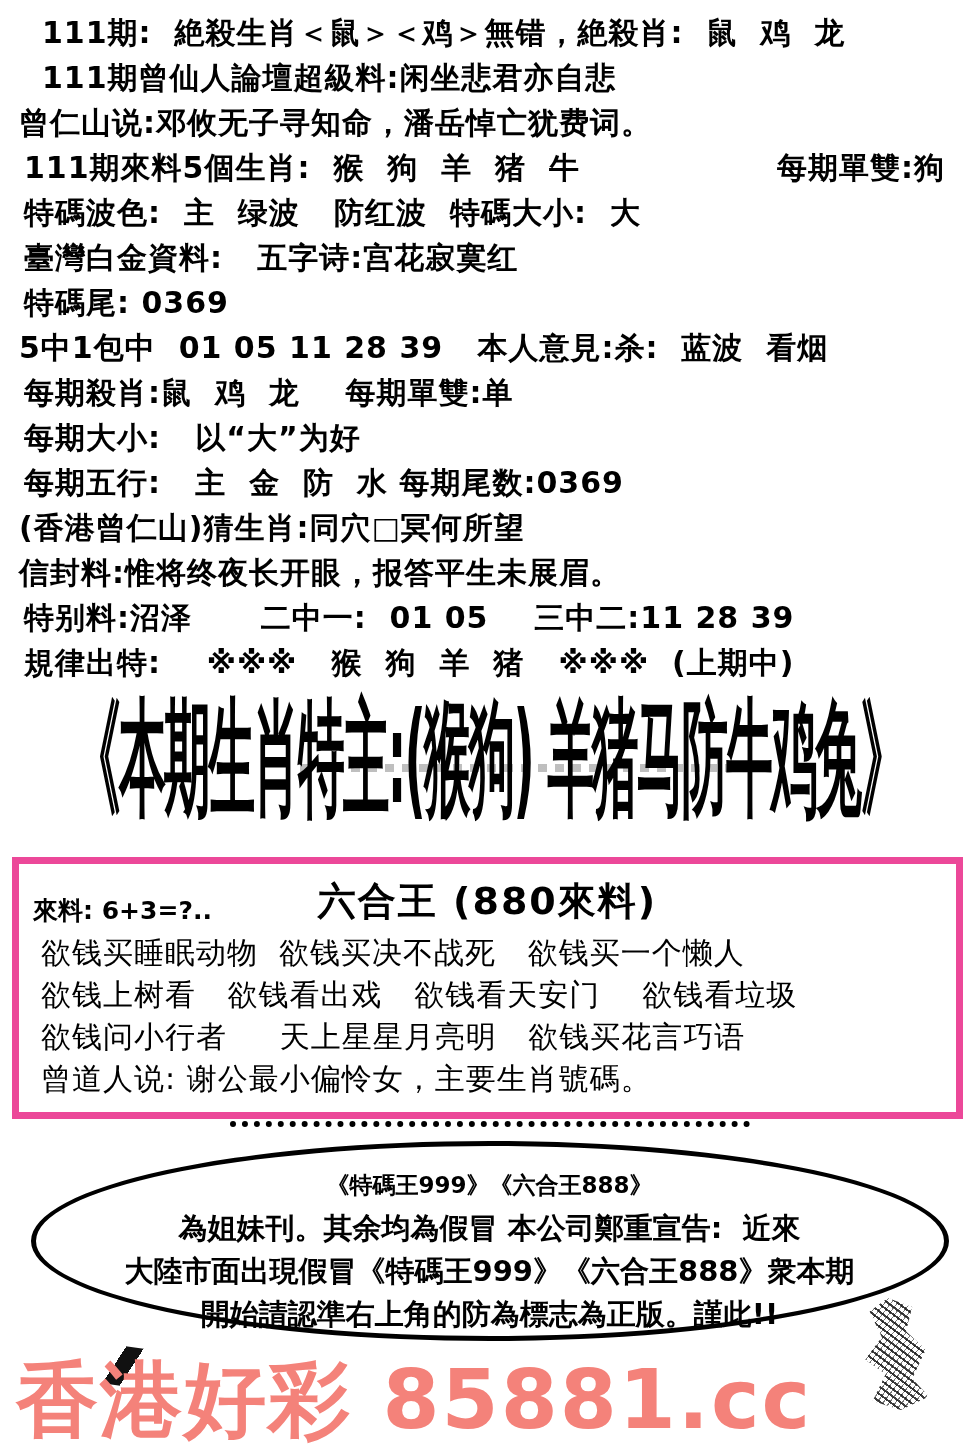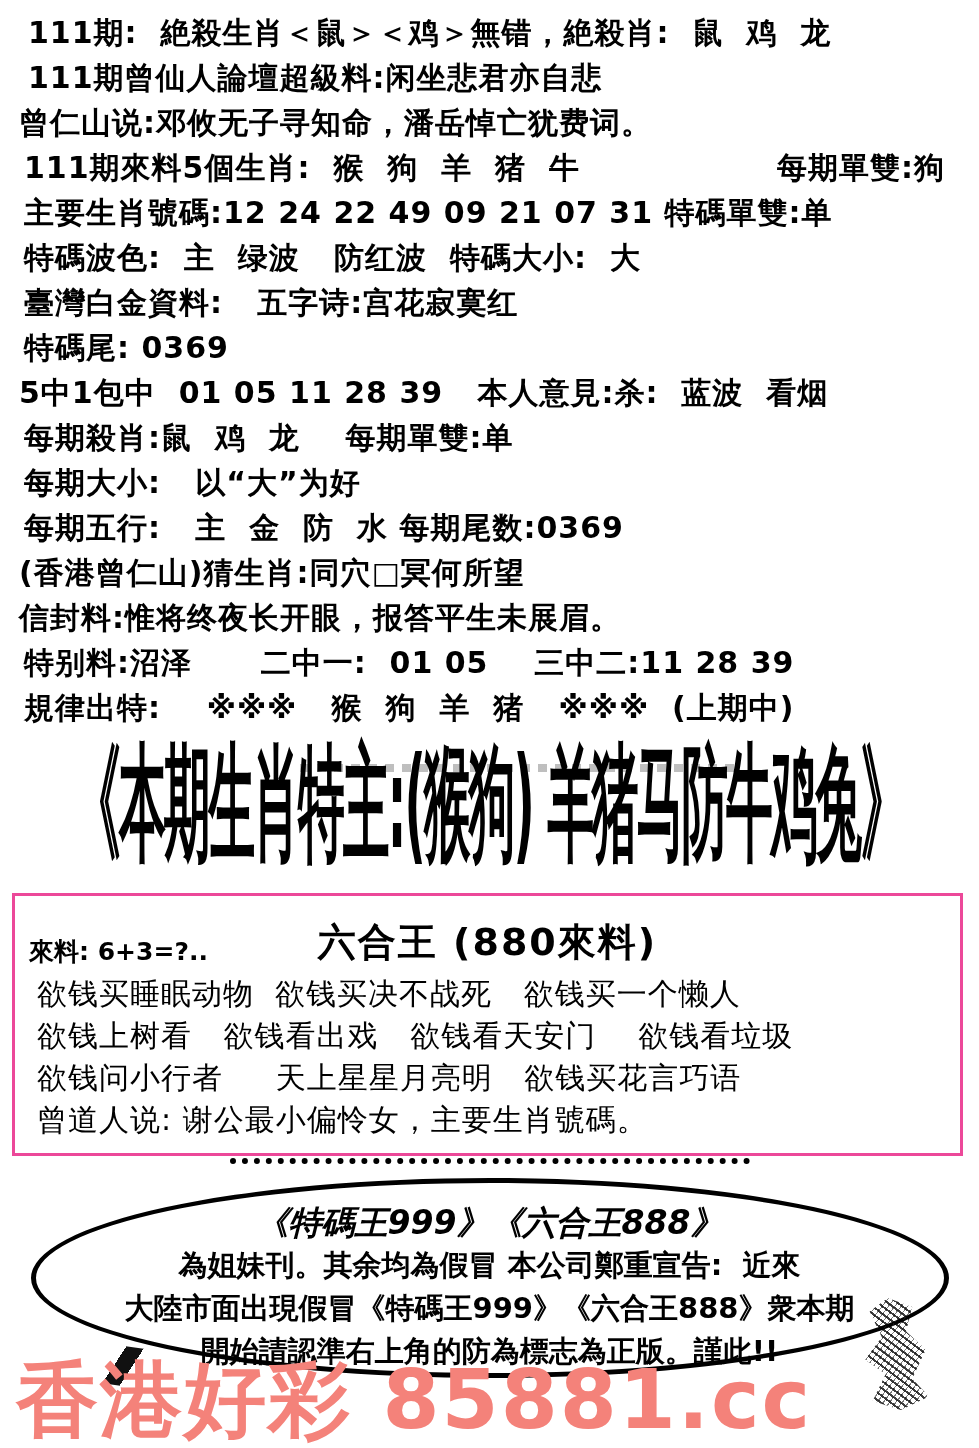--- a/index.html
+++ b/index.html
@@ -12,44 +12,44 @@
     font-family:"DejaVu Sans", sans-serif;
     color:#000;
   }
   
   .report { padding-top:10px; }
   .report-line {
     font-size:30px; font-weight:700; line-height:45px;
     white-space:pre-wrap; padding-left:24px;
     letter-spacing:1px;
   }
-  .report-line.ind1 { padding-left:28px; }
+  .report-line.ind1 { padding-left:42px; }
   .report-line.ind0 { padding-left:19px; }
   .report-line.flexrow { display:flex; justify-content:space-between; padding-right:34px; }
   
   .noise1 {
     position:absolute; left:300px; top:764px; width:440px; height:8px;
     background:repeating-linear-gradient(90deg,#8a8a8a 0 9px, transparent 9px 17px);
     opacity:.55;
   }
   
   .banner {
     height:150px; display:flex; align-items:center; justify-content:center;
     overflow:visible;
   }
   .banner span {
     display:inline-block; white-space:nowrap;
     font-size:54px; font-weight:700; letter-spacing:-2px;
     transform:scale(0.86,2.35);
   }
   
   .tips-box {
-    margin:13px 16px 0 12px;
-    border:3px solid #ec4899;
-    padding:19px 12px 12px 12px;
+    margin:22px 16px 0 12px;
+    border:7px solid #ec4899;
+    padding:10px 12px 12px 12px;
   }
   .box-head { position:relative; height:58px; }
   .corner-note {
     position:absolute; left:2px; top:20px;
     font-size:25px; font-weight:700; white-space:pre;
   }
   .box-title {
     text-align:center; font-size:38px; font-weight:700; padding-top:2px;
     letter-spacing:2px;
   }
@@ -64,21 +64,21 @@
   }
   
   .oval {
     position:relative;
     width:918px; height:200px;
     margin:14px auto 0 auto;
     border:5px solid #000; border-radius:50%;
     text-align:center; padding-top:18px;
   }
   .oval-line { font-size:29px; font-weight:700; line-height:43px; white-space:pre-wrap; }
-  .oval-line.first { font-size:33px;font-style:italic; }
+  .oval-line.first { font-size:23px; }
   
   .stamp {
     position:absolute; right:44px; top:1298px; width:76px; height:112px;
     background:
       repeating-linear-gradient(37deg, rgba(0,0,0,.85) 0 2px, transparent 2px 6px),
       repeating-linear-gradient(-52deg, rgba(40,40,40,.7) 0 1px, transparent 1px 5px);
     clip-path:polygon(38% 0, 70% 8%, 62% 30%, 88% 46%, 70% 72%, 92% 88%, 55% 100%, 18% 92%, 35% 68%, 8% 55%, 30% 35%, 14% 12%);
     opacity:.9;
   }
   
@@ -100,21 +100,20 @@
 <div class="page">
 
   <div class="report">
     <div class="report-line ind1">111期:  絶殺生肖＜鼠＞＜鸡＞無错，絶殺肖:  鼠  鸡  龙</div>
     <div class="report-line ind1">111期曾仙人論壇超級料:闲坐悲君亦自悲</div>
     <div class="report-line ind0">曾仁山说:邓攸无子寻知命，潘岳悼亡犹费词。</div>
     <div class="report-line flexrow">
       <span>111期來料5個生肖:  猴  狗  羊  猪  牛</span>
       <span>每期單雙:狗</span>
     </div>
-    <div class="report-line">主要生肖號碼:12 24 22 49 09 21 07 31 特碼單雙:单</div>
     <div class="report-line">特碼波色:  主  绿波   防红波  特碼大小:  大</div>
     <div class="report-line">臺灣白金資料:   五字诗:宫花寂寞红</div>
     <div class="report-line">特碼尾: 0369</div>
     <div class="report-line ind0">5中1包中  01 05 11 28 39   本人意見:杀:  蓝波  看烟</div>
     <div class="report-line">每期殺肖:鼠  鸡  龙    每期單雙:单</div>
     <div class="report-line">每期大小:   以“大”为好</div>
     <div class="report-line">每期五行:   主  金  防  水 每期尾数:0369</div>
     <div class="report-line ind0">(香港曾仁山)猜生肖:同穴□冥何所望</div>
     <div class="report-line ind0">信封料:惟将终夜长开眼，报答平生未展眉。</div>
     <div class="report-line">特别料:沼泽      二中一:  01 05    三中二:11 28 39</div>

